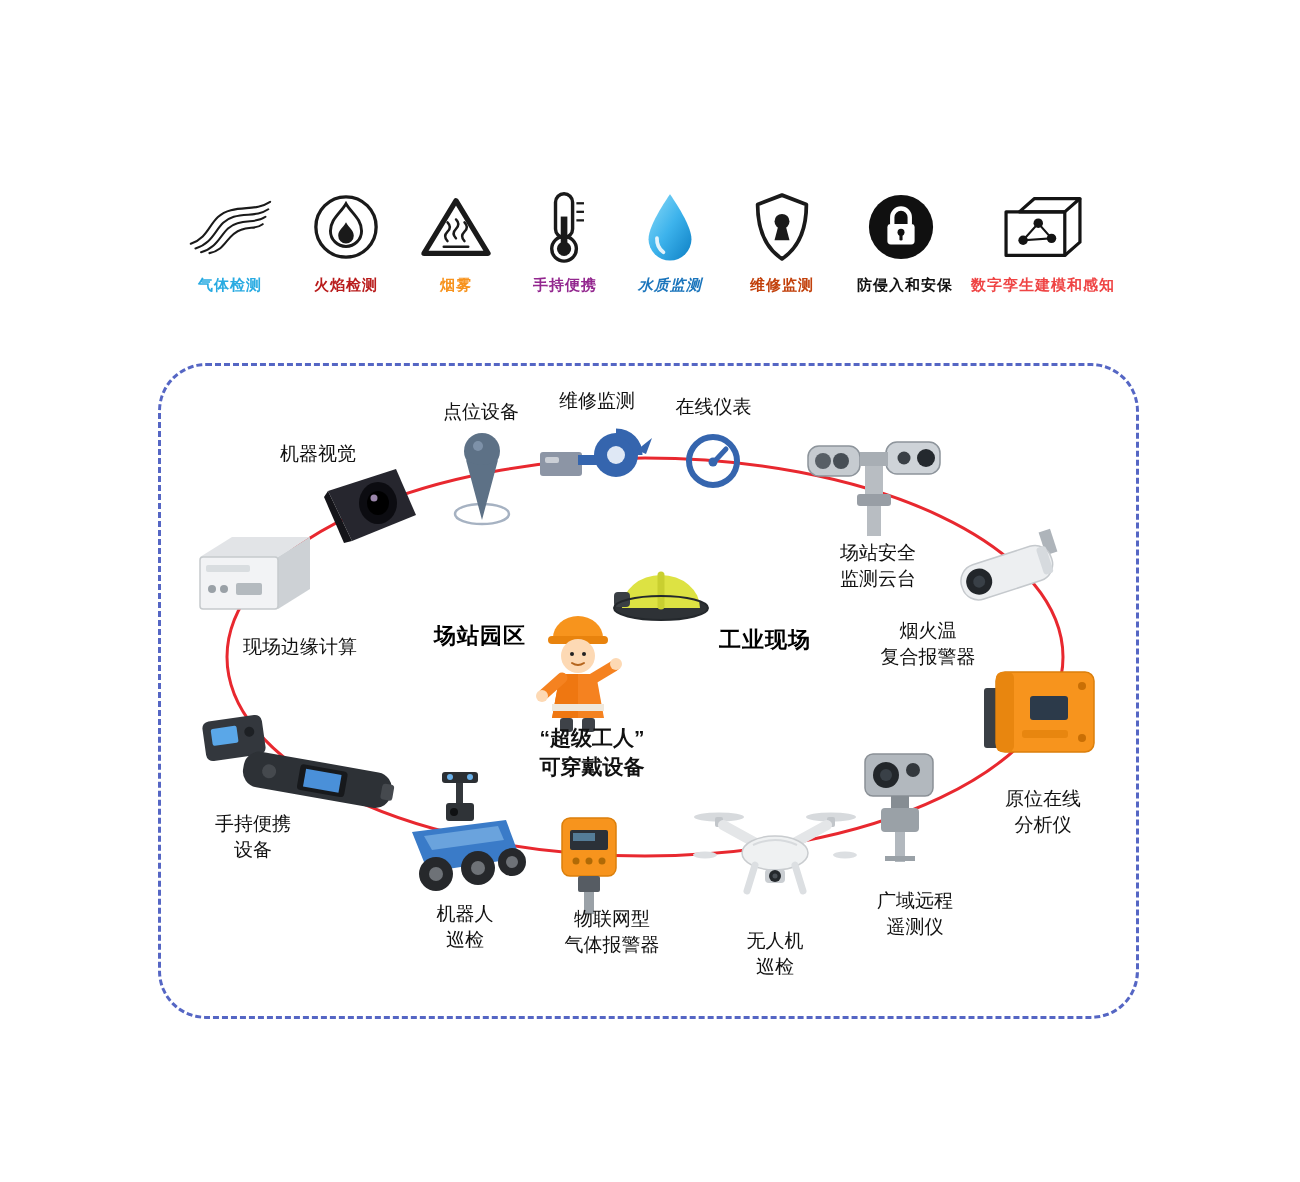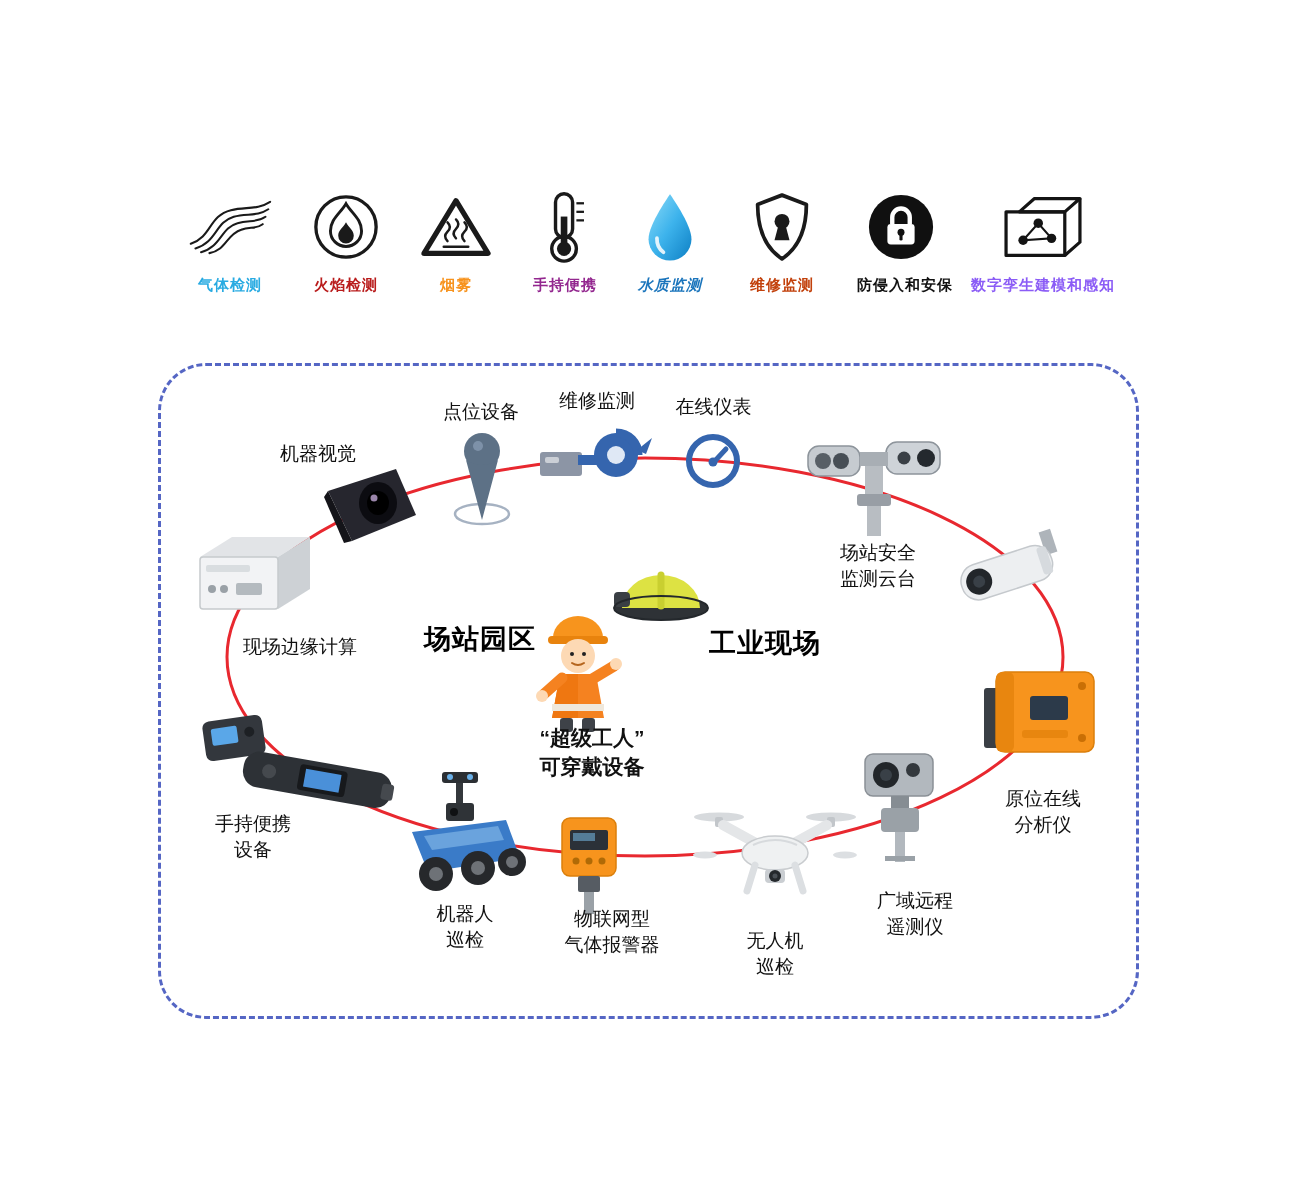--- a/index.html
+++ b/index.html
@@ -17,21 +17,21 @@
     border:3px dashed #5566c4; border-radius:48px; z-index:0;
   }
   .ellipse-layer { position:absolute; left:158px; top:363px; z-index:1; }
   .device { position:absolute; z-index:2; }
   .device svg { display:block; width:100%; height:100%; }
   .node-label {
     position:absolute; z-index:3; font-size:19px; line-height:1.38;
     text-align:center; white-space:pre-line; color:#111;
   }
   .zone-label {
-    position:absolute; z-index:3; font-size:27px; font-weight:bold;
+    position:absolute; z-index:3; font-size:22px; font-weight:bold;
     text-align:center; color:#000; letter-spacing:1px;
   }
   .bold-label { font-weight:bold; font-size:21px; }
 </style>
 </head>
 <body>
 
 <div class="canvas">
 
   <div class="legend-item" style="left:145px;width:170px">
@@ -139,21 +139,21 @@
           <path d="M18,22 L34,8 L82,8 L66,22 Z"></path>
           <rect x="4" y="22" width="62" height="46"></rect>
           <path d="M66,68 L82,54 L82,8"></path>
         </g>
         <circle cx="22" cy="52" r="5" fill="#141414"></circle>
         <circle cx="38" cy="34" r="5" fill="#141414"></circle>
         <circle cx="52" cy="50" r="5" fill="#141414"></circle>
         <path d="M22,52 L38,34 L52,50 Z" fill="none" stroke="#141414" stroke-width="2.2"></path>
       </svg>
     </div>
-    <div class="llabel" style="color: #8b5cf6;">数字孪生建模和感知</div>
+    <div class="llabel" style="color: #ef4444;">数字孪生建模和感知</div>
   </div>
 
   <div class="panel" style="border-color: rgb(85, 102, 196);"></div>
 
   <svg class="ellipse-layer" width="981" height="656" viewBox="0 0 981 656">
     <ellipse cx="487" cy="294" rx="418" ry="199" fill="none" stroke="#e8282f" stroke-width="3"></ellipse>
   </svg>
 
   <div class="node-label" style="left:243px;top:441px;width:150px">机器视觉</div>
   <div class="device" style="left:322px;top:463px;width:98px;height:82px">
@@ -220,20 +220,22 @@
     <svg viewBox="0 0 122 94">
       <rect x="94" y="4" width="12" height="24" fill="#aeb4ba" transform="rotate(-18 100 16)"></rect>
       <g transform="rotate(-18 61 47)">
         <rect x="12" y="28" width="94" height="36" rx="17" fill="#edeff1" stroke="#c5c9cd" stroke-width="1.5"></rect>
         <circle cx="30" cy="46" r="13" fill="#22262a"></circle>
         <circle cx="30" cy="46" r="6" fill="#394047"></circle>
         <rect x="94" y="32" width="10" height="28" rx="3" fill="#d6dade"></rect>
       </g>
     </svg>
   </div>
+  <div class="node-label" style="left:853px;top:618px;width:150px">烟火温
+复合报警器</div>
 
   <div class="device" style="left:982px;top:666px;width:120px;height:96px">
     <svg viewBox="0 0 120 96">
       <rect x="2" y="22" width="20" height="60" rx="3" fill="#3a3f45"></rect>
       <rect x="14" y="6" width="98" height="80" rx="9" fill="#f7941d" stroke="#db7f0b" stroke-width="1.5"></rect>
       <rect x="14" y="6" width="18" height="80" rx="6" fill="#e8860f"></rect>
       <rect x="48" y="30" width="38" height="24" rx="3" fill="#2c3a4a"></rect>
       <circle cx="100" cy="20" r="4" fill="#c96f05"></circle>
       <circle cx="100" cy="72" r="4" fill="#c96f05"></circle>
       <rect x="40" y="64" width="46" height="8" rx="3" fill="#e8860f"></rect>

